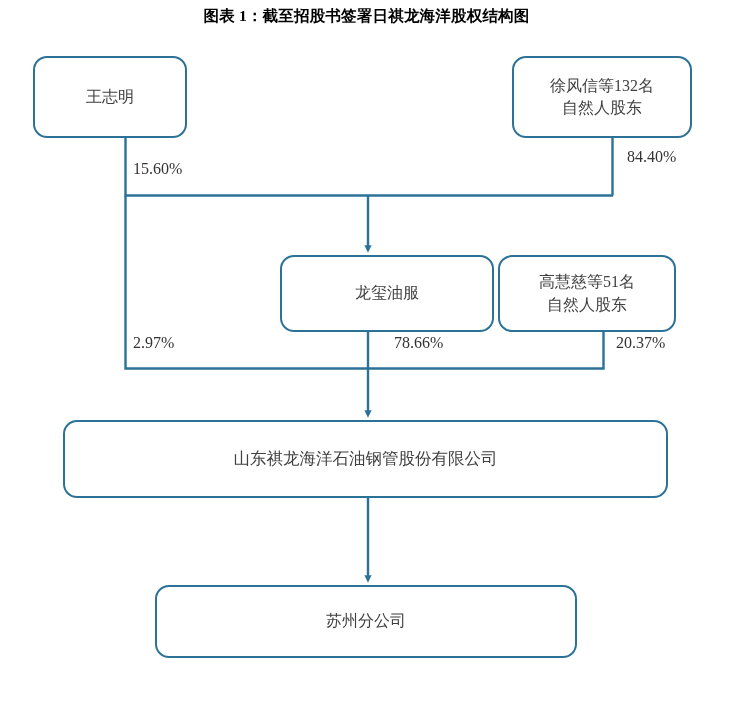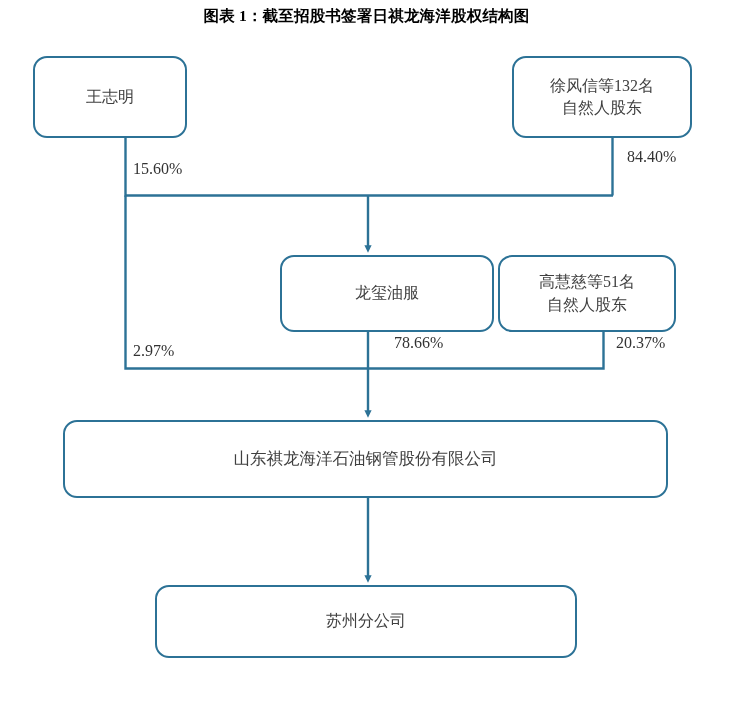--- a/index.html
+++ b/index.html
@@ -76,21 +76,21 @@
   .pct-label {
     position: absolute;
     font-size: 16px;
     color: #333333;
     white-space: nowrap;
     z-index: 4;
     background: transparent;
   }
   #pct-wangzhiming-longxi { left: 133px; top: 160px; }
   #pct-xufengxin-longxi   { left: 627px; top: 148px; }
-  #pct-wangzhiming-main   { left: 133px; top: 342px; }
+  #pct-wangzhiming-main   { left: 133px; top: 334px; }
   #pct-longxi-main        { left: 394px; top: 334px; }
   #pct-gaohuici-main      { left: 616px; top: 334px; }
 </style>
 </head>
 <body>
 
 <div id="diagram-canvas">
 
   <div class="caption" id="chart-title">图表 1：截至招股书签署日祺龙海洋股权结构图</div>
 

